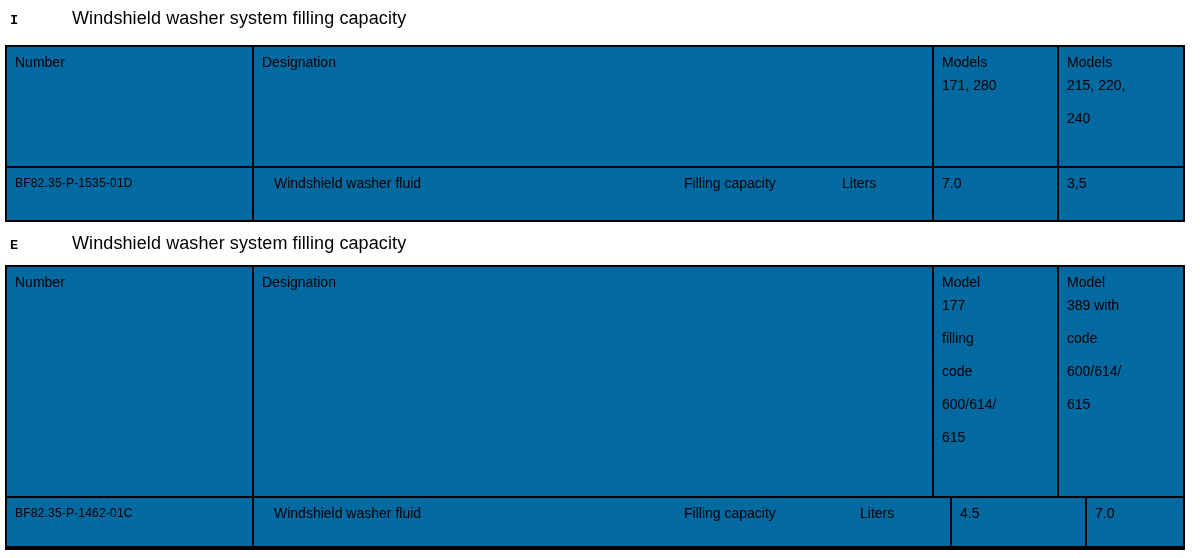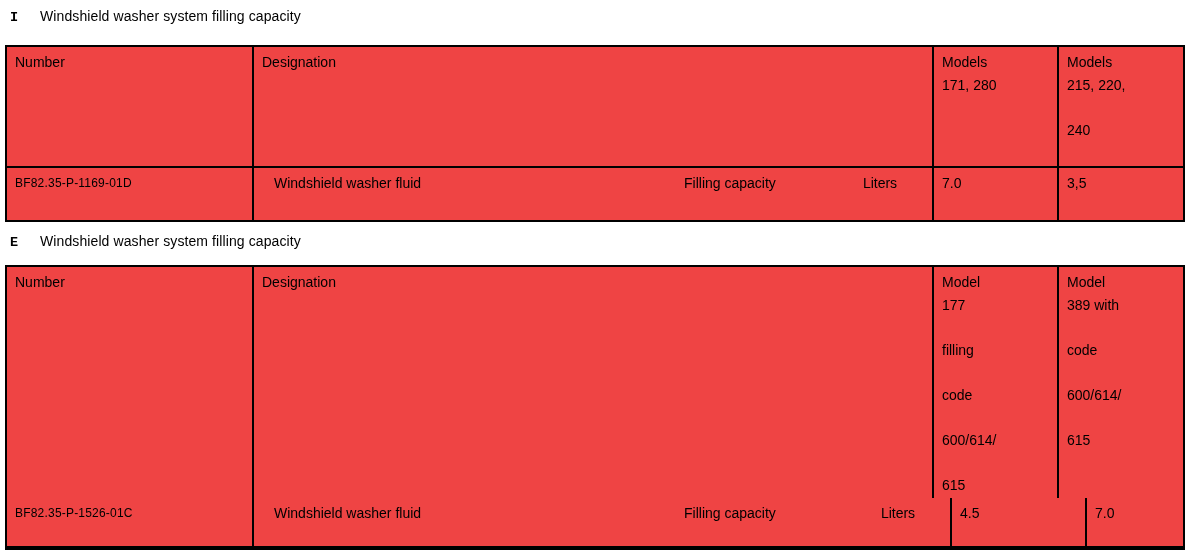--- a/index.html
+++ b/index.html
@@ -10,52 +10,52 @@
     overflow:hidden;
   }
   body { position:relative; }
 
   
   .heading { position:absolute; left:10px; display:flex; align-items:baseline; }
   .heading .prefix {
     font-family:"Liberation Mono", monospace;
     font-size:13.5px; font-weight:bold; width:30px; flex:0 0 30px;
   }
-  .heading .title { font-size:14px; letter-spacing:0.1px; }
+  .heading .title { font-size:18px; letter-spacing:0.1px;margin-left:32px; }
   #heading-1 { top:8px; }
   #heading-2 { top:233px; }
 
   
   table {
     border-collapse:collapse; table-layout:fixed;
-    position:absolute; left:5px; width:1178px; background:#ef4444;
+    position:absolute; left:5px; width:1178px; background:#0369a1;
   }
   td {
     border:2px solid #000; vertical-align:top;
     padding:4px 8px; font-size:14px; line-height:23px; overflow:hidden;
   }
   #t1-header { top:45px; }
   #t1-data   { top:168px; }
   #t2-header { top:265px; }
   #t2-data   { top:498px; }
 
   #t1-header td { height:111px; }
   #t1-data td   { height:44px; border-top:none; }
   #t2-header td { height:221px; }
   #t2-data td   { height:40px; border-top:none; border-bottom-width:4px; }
 
   .num-cell { font-size:12px; letter-spacing:0.2px; }
 
   .desig-flex { display:flex;margin-left:12px; }
   .desig-flex .fluid { width:410px; flex:0 0 410px; }
   .desig-flex .attr  { flex:1 1 auto; }
-  .desig-flex .unit  { flex:0 0 76px; width:76px; text-align:center; padding-right:6px; }
+  .desig-flex .unit  { flex:0 0 76px; width:76px; text-align:left; padding-right:6px; }
 
   .model-lines div { line-height:23px; }
-  .model-lines div:nth-child(n+3) { margin-top:22px; }
+  .model-lines div:nth-child(n+3) { margin-top:10px; }
 </style>
 </head>
 <body>
 
 <div class="heading" id="heading-1">
   <span class="prefix">I</span>
   <span class="title">Windshield washer system filling capacity</span>
 </div>
 
 <table id="t1-header">
@@ -84,21 +84,21 @@
 
 <table id="t1-data">
   <colgroup>
       <col style="width:247px">
       <col style="width:680px">
       <col style="width:125px">
       <col style="width:126px">
     </colgroup>
   <tbody>
       <tr>
-    <td class="num-cell">BF82.35-P-1169-01D</td>
+    <td class="num-cell">BF82.35-P-1535-01D</td>
     <td>
       <div class="desig-flex">
         <span class="fluid">Windshield washer fluid</span>
         <span class="attr">Filling capacity</span>
         <span class="unit">Liters</span>
       </div>
     </td>
     <td>7.0</td>
     <td>3,5</td>
   </tr>
@@ -142,21 +142,21 @@
 
 <table id="t2-data">
   <colgroup>
       <col style="width:247px">
       <col style="width:698px">
       <col style="width:135px">
       <col style="width:98px">
     </colgroup>
   <tbody>
       <tr>
-    <td class="num-cell">BF82.35-P-1526-01C</td>
+    <td class="num-cell">BF82.35-P-1462-01C</td>
     <td>
       <div class="desig-flex">
         <span class="fluid">Windshield washer fluid</span>
         <span class="attr">Filling capacity</span>
         <span class="unit">Liters</span>
       </div>
     </td>
     <td>4.5</td>
     <td>7.0</td>
   </tr>

